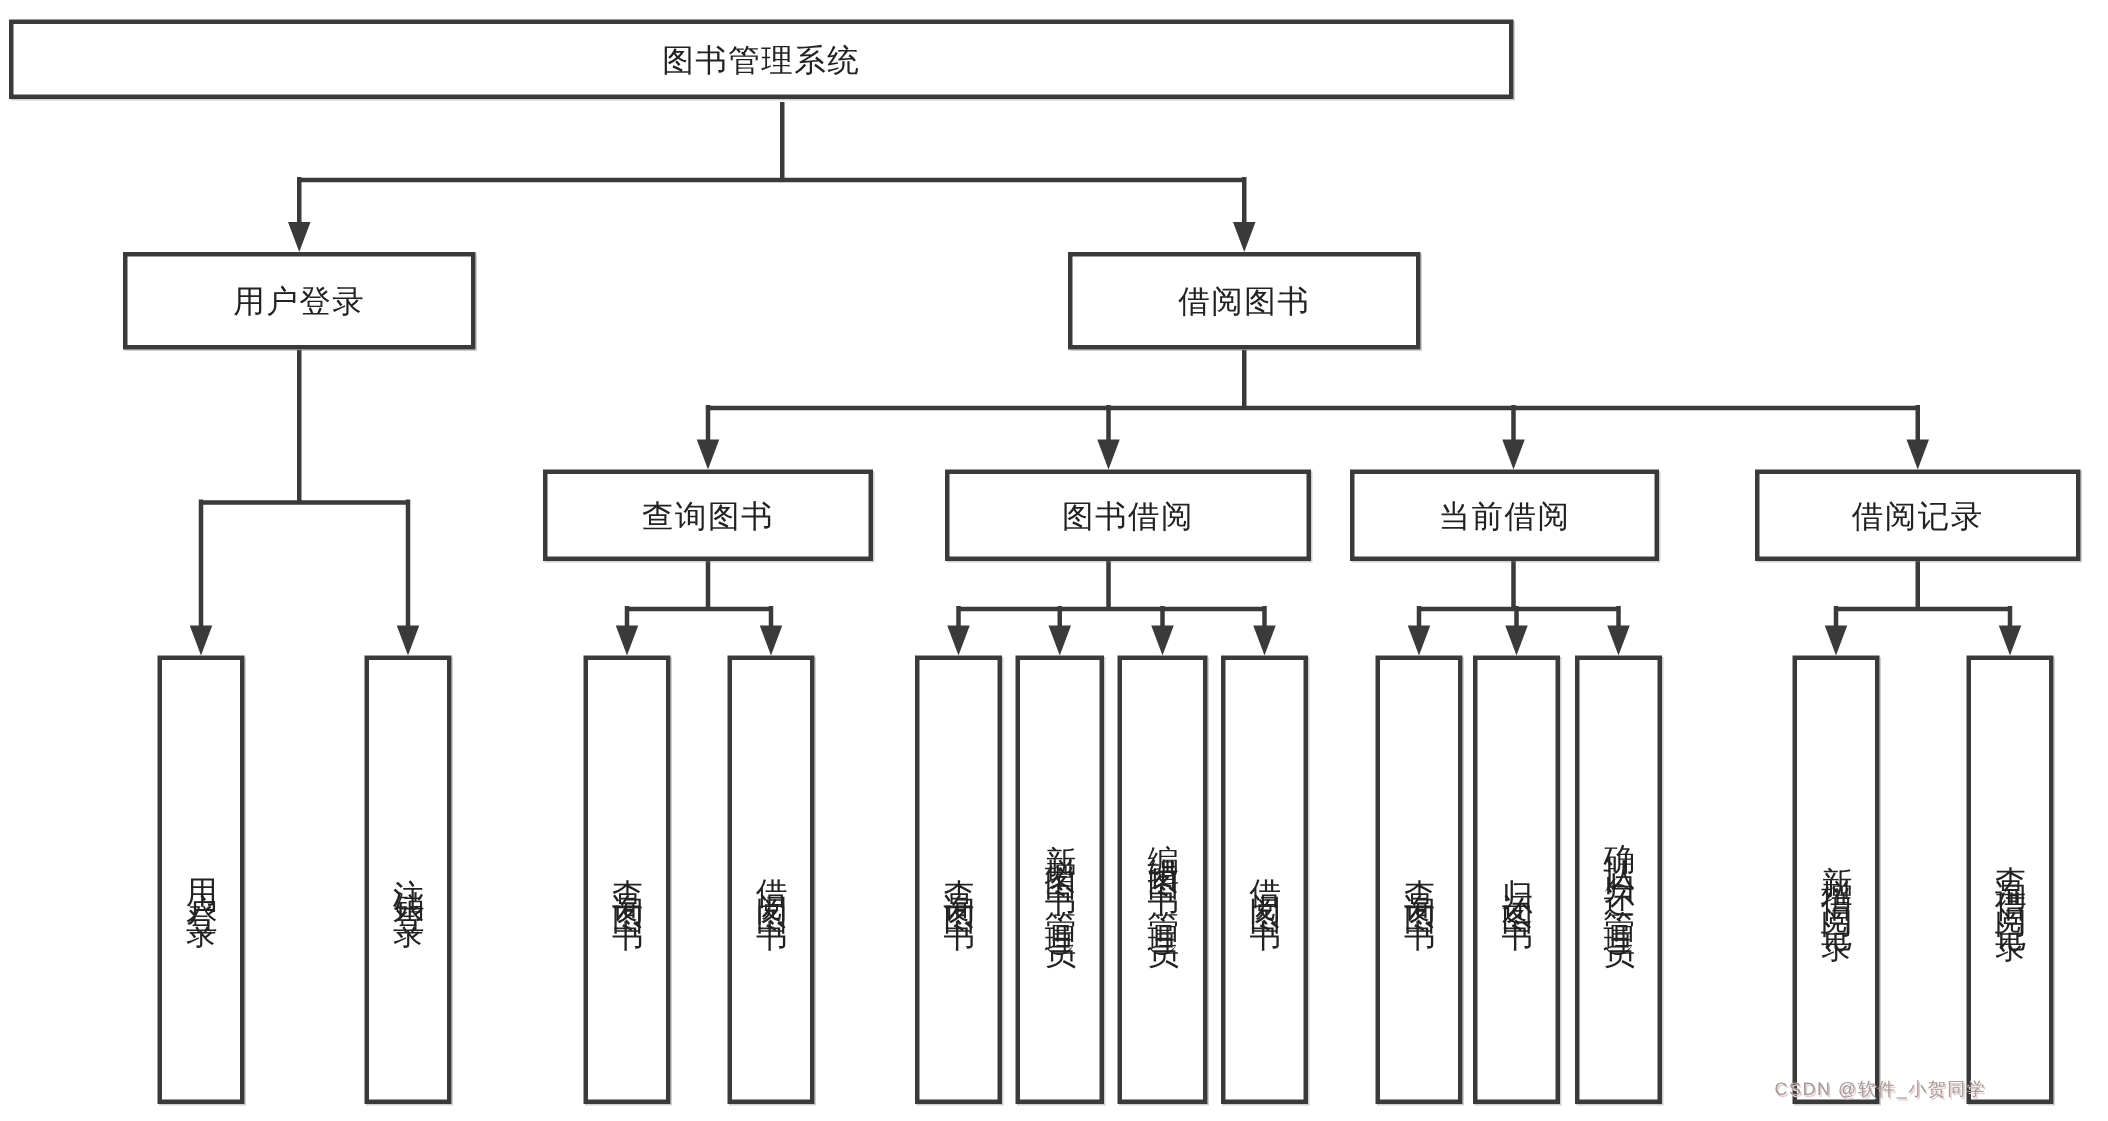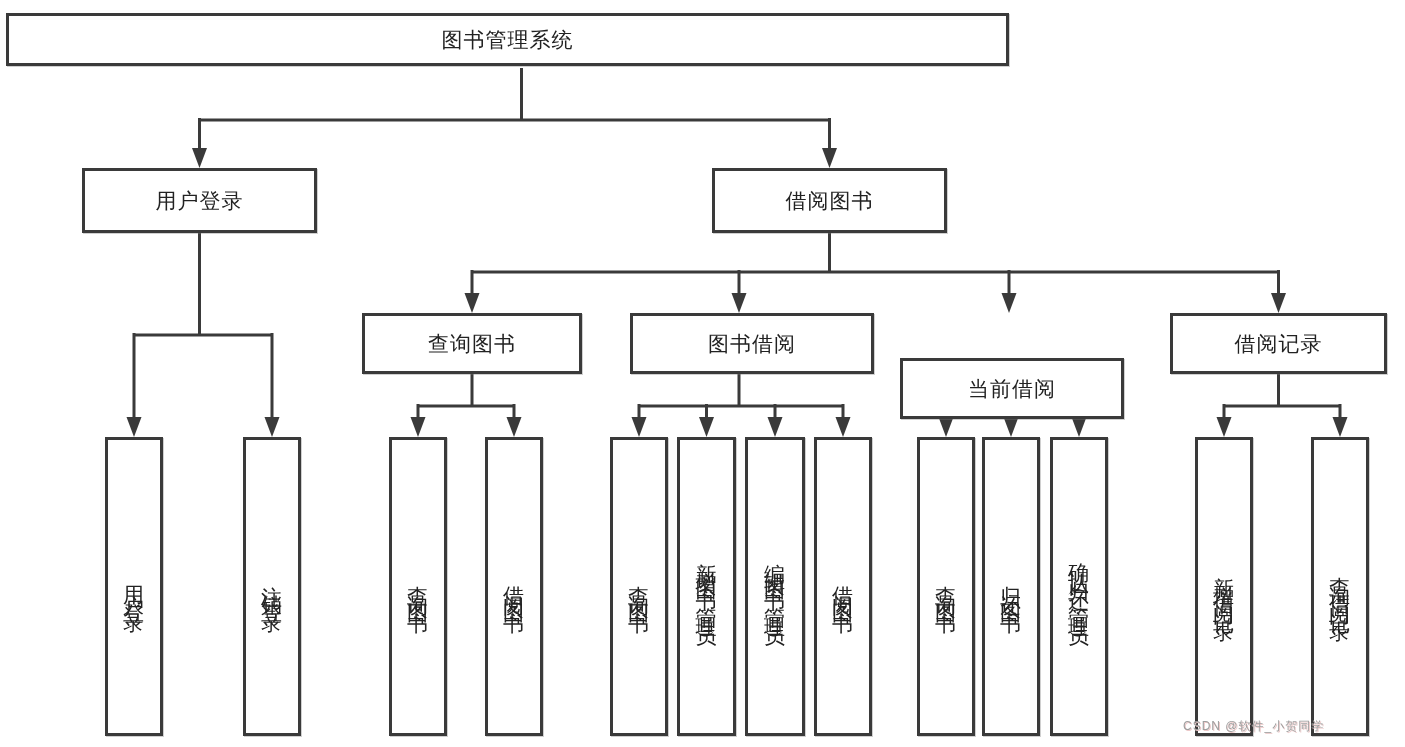--- a/index.html
+++ b/index.html
@@ -114,21 +114,21 @@
   <div class="node lvl2" style="left:712px;">
     <span>借阅图书</span>
   </div>
 
   <div class="node lvl3" style="left:362px;width:220px;">
     <span>查询图书</span>
   </div>
   <div class="node lvl3" style="left:630px;width:244px;">
     <span>图书借阅</span>
   </div>
-  <div class="node lvl3" style="left:900px;width:224px;margin-top:45px;">
+  <div class="node lvl3" style="left:900px;width:206px;">
     <span>当前借阅</span>
   </div>
   <div class="node lvl3" style="left:1170px;width:217px;">
     <span>借阅记录</span>
   </div>
 
   <div class="node leaf" style="left:105px;">
     <span class="vtext">用户登录</span>
   </div>
   <div class="node leaf" style="left:243px;">

